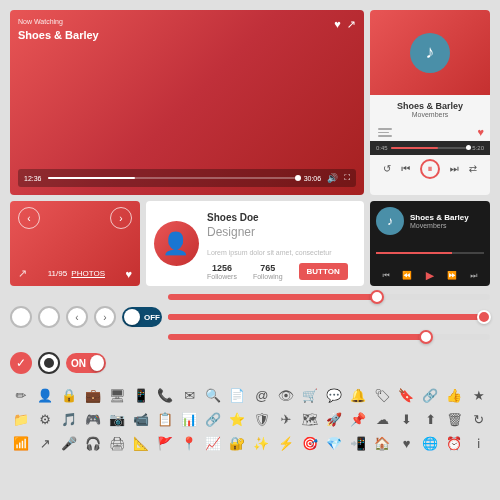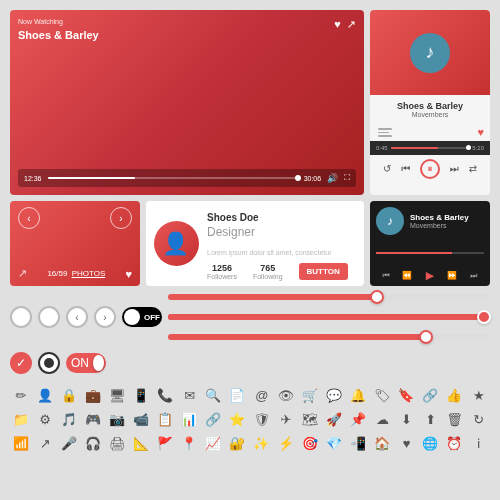--- a/index.html
+++ b/index.html
@@ -447,21 +447,21 @@
     .toggle {
       width: 40px;
       height: 20px;
       border-radius: 10px;
       display: flex;
       align-items: center;
       padding: 2px;
       cursor: pointer;
     }
 
-    .toggle.off { background: #000000; }
+    .toggle.off { background: #0c4a6e; }
     .toggle.on { background: #e85555; }
 
     .toggle-knob {
       width: 16px;
       height: 16px;
       background: white;
       border-radius: 50%;
       box-shadow: 0 1px 3px rgba(0,0,0,0.3);
     }
 
@@ -678,21 +678,21 @@
           <span>‹</span>
         </div>
         <div class="nav-circle">
           <span>›</span>
         </div>
       </div>
       <div class="photos-bottom">
         <span class="share-icon">↗</span>
         <div class="photos-count">
           <span>
-            <span>16/59</span>
+            <span>11/95</span>
             <span style="margin-left:2px;text-decoration:underline;">PHOTOS</span>
           </span>
         </div>
         <span class="heart-icon-red">♥</span>
       </div>
     </div>
 
     <div class="profile-card">
       <div class="avatar-circle">
         <span class="avatar-icon">👤</span>
@@ -789,21 +789,21 @@
     <div class="check-circle">
       <span>✓</span>
     </div>
     <div class="radio-filled">
       <div class="radio-filled-inner"></div>
     </div>
 
 
     <div style="display:flex;align-items:center;gap:2px;">
       <div class="toggle on">
-        <span class="toggle-off-label" style="color:white;font-size:12px;font-weight:normal;margin-left:3px;">ON</span>
+        <span class="toggle-off-label" style="color:white;font-size:10px;font-weight:bold;margin-left:3px;">ON</span>
         <div class="toggle-knob"></div>
       </div>
     </div>
 
   </div>
 
   <div class="bottom-icons">
     <div class="icon-row">
       <div class="icon-item">✏</div>
       <div class="icon-item">👤</div>

